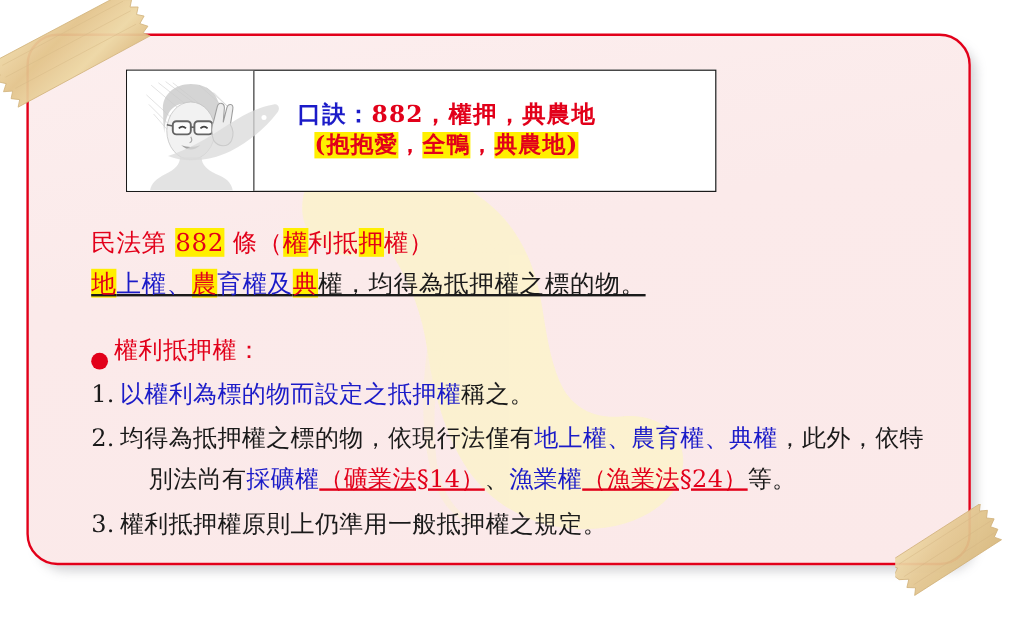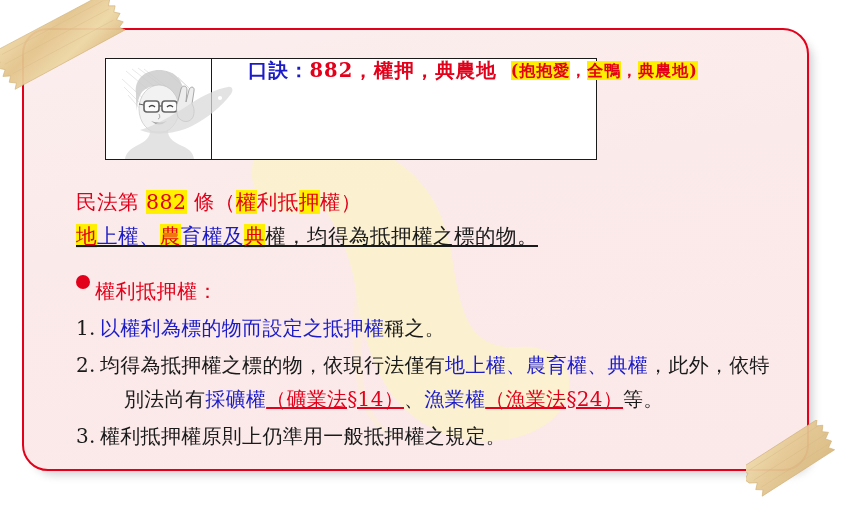--- a/index.html
+++ b/index.html
@@ -63,33 +63,33 @@
     overflow: hidden;
     background: #ffffff;
     flex: 0 0 106px;
   }
   #portrait-sketch { position:absolute; left:0; top:0; width:106px; height:100px; }
 
   #mnemonic-text {
     flex: 1 1 auto;
     position: relative;
     display: flex;
-    flex-direction: row;
+    flex-direction: column;
     justify-content: center;
     padding-left: 36px;
     box-sizing: border-box;
   }
   .mnemonic-line {
     white-space: nowrap;
     line-height: 1.26;
     position: relative;
     z-index: 2;
   }
   #mnemonic-line1 { font-size: 19.5px; font-weight: bold; letter-spacing: 1px; }
-  #mnemonic-line2 { font-size: 16px; font-weight: bold; letter-spacing: 1px; margin-top: 2px; margin-left: 14px;}
+  #mnemonic-line2 { font-size: 19px; font-weight: bold; letter-spacing: 1px; margin-top: 2px; margin-left: 14px;}
   .c-blue { color: #1b1bc8; }
   .c-red  { color: #e2001a; }
   .hl { background: #ffef00; }
 
   
   #beak-overlay {
     position: absolute;
     left: 112px; top: 52px;
     width: 120px; height: 56px;
     z-index: 5;
@@ -110,21 +110,21 @@
   }
   .law-line { color:#e2001a; font-size:20.5px; white-space:nowrap; letter-spacing:.5px;}
   .law-line2 { color:#1a1a1a; font-size:20.5px; white-space:nowrap; letter-spacing:.5px;text-decoration:underline;}
   .spacer { height: 22px; }
 
   .bullet-head {
     color: #e2001a;
     font-size: 20px;
     letter-spacing: .5px;
     display: flex;
-    align-items: flex-start;
+    align-items: flex-end;
     gap: 2px;
   }
   .dot {
     display:inline-block;
     width: 14px; height: 14px;
     border-radius: 50%;
     background: #e2001a;
     margin-right: 3px;
     flex: 0 0 auto;
   }

